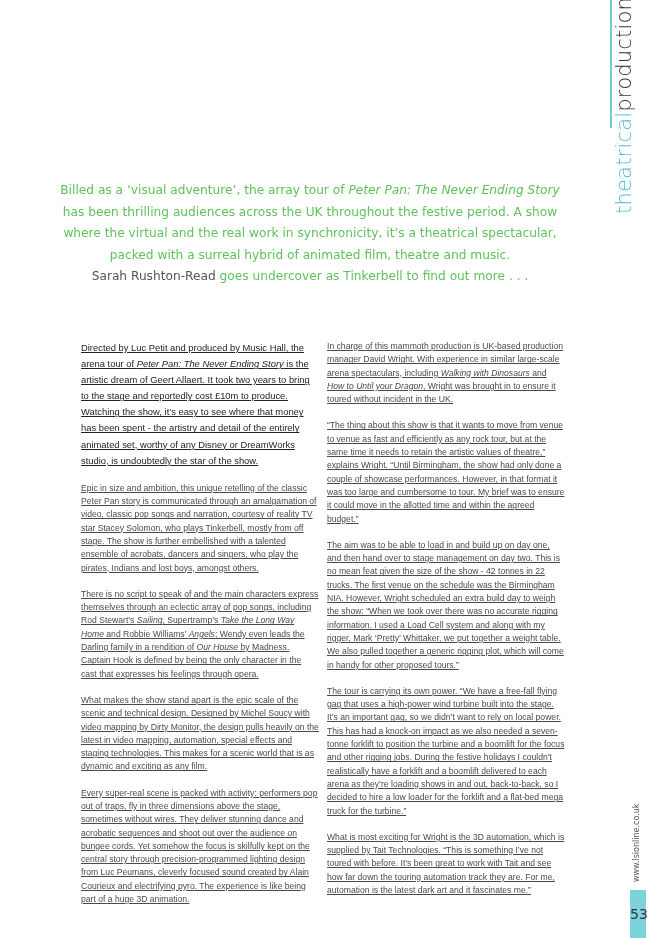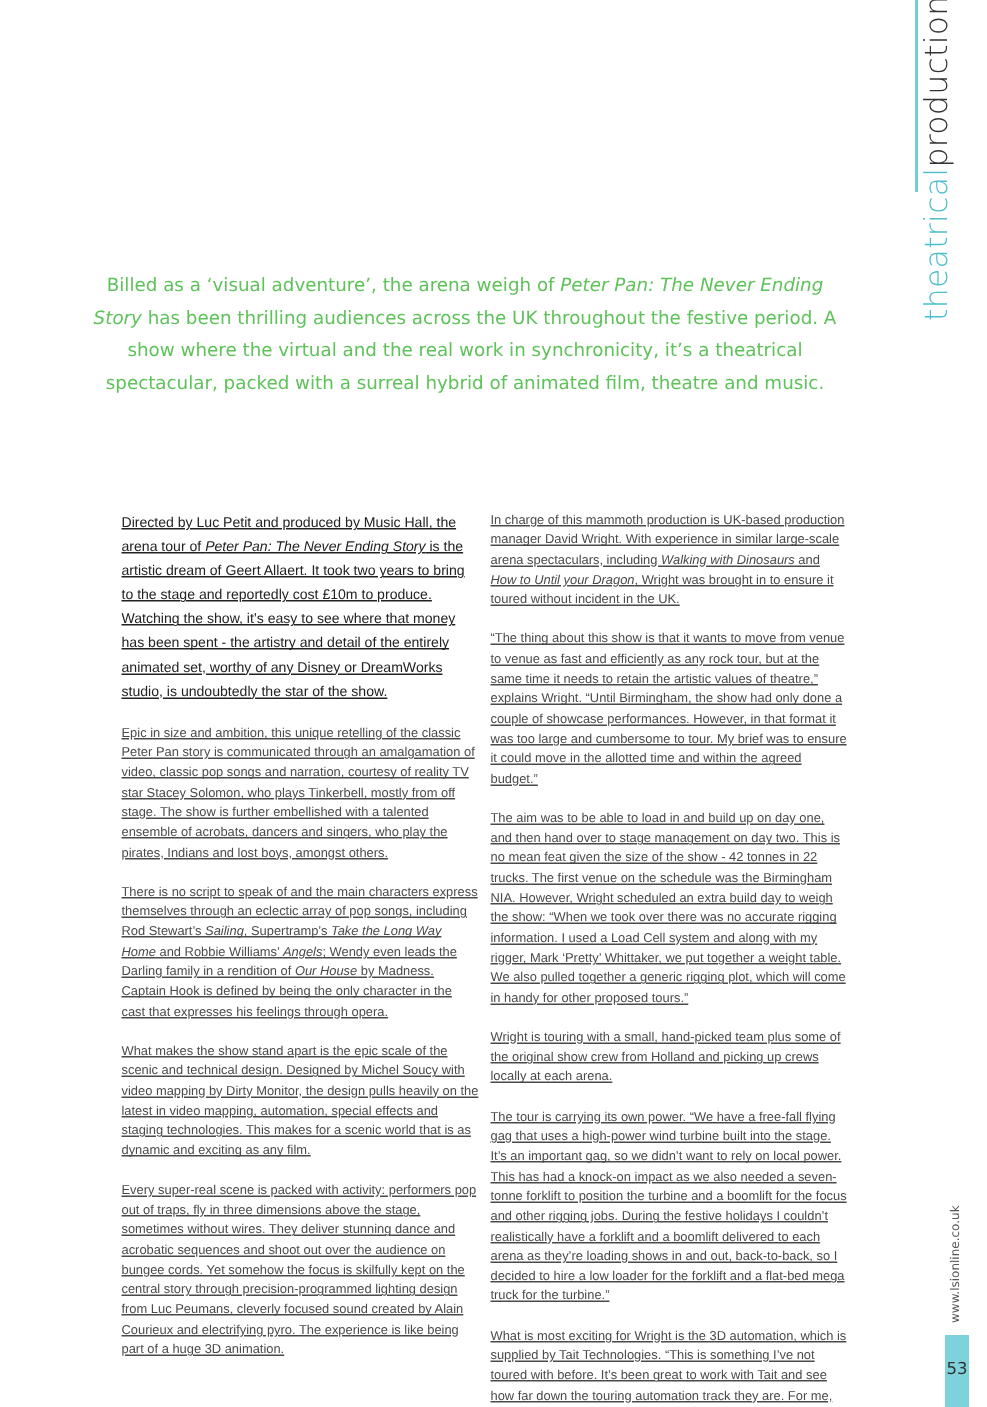--- a/index.html
+++ b/index.html
@@ -46,54 +46,54 @@
     .column em { font-style: italic; }
     .footer-text {
       position: absolute; left: 553px; top: 908px;
       font-family: "DejaVu Sans", sans-serif; font-size: 8.4px; color: #444; margin-top: 48px;
     }
     .page-tab {
       position: absolute; left: 630px; top: 890px; width: 16px; height: 48px; background: #7ed2db;
     }
     .page-number {
       position: absolute; left: 630px; top: 906px; width: 16px; text-align: center;
-      font-family: "DejaVu Sans", sans-serif; font-size: 11px; color: #333;
+      font-family: "DejaVu Sans", sans-serif; font-size: 14px; color: #333;
     }
     .website {
       position: absolute; left: 632px; top: 882px;
       transform: rotate(-90deg); transform-origin: 0 0;
       white-space: nowrap;
       font-family: "DejaVu Sans", sans-serif; font-size: 8px; color: #555;
     }
   </style>
 </head>
 <body>
 
 <div class="section-rule"></div>
 <div class="section-label">
   <span class="part1">theatrical</span><span class="part2">production</span>
 </div>
 
 <div class="intro">
-  <p><span>Billed as a ‘visual adventure’, the arena weigh of </span><em>Peter Pan: The Never Ending Story</em><span> has been thrilling audiences across the UK throughout the festive period. A show where the virtual and the real work in synchronicity, it’s a theatrical spectacular, packed with a surreal hybrid of animated film, theatre and music.</span></p>
+  <p><span>Billed as a ‘visual adventure’, the array tour of </span><em>Peter Pan: The Never Ending Story</em><span> has been thrilling audiences across the UK throughout the festive period. A show where the virtual and the real work in synchronicity, it’s a theatrical spectacular, packed with a surreal hybrid of animated film, theatre and music.</span></p>
+  <p><span class="byline-author">Sarah Rushton-Read</span><span> goes undercover as Tinkerbell to find out more . . .</span></p>
 </div>
 
 <div class="column col-left">
   <p><span>Directed by Luc Petit and produced by Music Hall, the arena tour of </span><em>Peter Pan: The Never Ending Story</em><span> is the artistic dream of Geert Allaert. It took two years to bring to the stage and reportedly cost £10m to produce. Watching the show, it’s easy to see where that money has been spent - the artistry and detail of the entirely animated set, worthy of any Disney or DreamWorks studio, is undoubtedly the star of the show.</span></p>
   <p>Epic in size and ambition, this unique retelling of the classic Peter Pan story is communicated through an amalgamation of video, classic pop songs and narration, courtesy of reality TV star Stacey Solomon, who plays Tinkerbell, mostly from off stage. The show is further embellished with a talented ensemble of acrobats, dancers and singers, who play the pirates, Indians and lost boys, amongst others.</p>
   <p><span>There is no script to speak of and the main characters express themselves through an eclectic array of pop songs, including Rod Stewart’s </span><em>Sailing</em><span>, Supertramp’s </span><em>Take the Long Way Home</em><span> and Robbie Williams’ </span><em>Angels</em><span>; Wendy even leads the Darling family in a rendition of </span><em>Our House</em><span> by Madness. Captain Hook is defined by being the only character in the cast that expresses his feelings through opera.</span></p>
   <p>What makes the show stand apart is the epic scale of the scenic and technical design. Designed by Michel Soucy with video mapping by Dirty Monitor, the design pulls heavily on the latest in video mapping, automation, special effects and staging technologies. This makes for a scenic world that is as dynamic and exciting as any film.</p>
   <p>Every super-real scene is packed with activity: performers pop out of traps, fly in three dimensions above the stage, sometimes without wires. They deliver stunning dance and acrobatic sequences and shoot out over the audience on bungee cords. Yet somehow the focus is skilfully kept on the central story through precision-programmed lighting design from Luc Peumans, cleverly focused sound created by Alain Courieux and electrifying pyro. The experience is like being part of a huge 3D animation.</p>
 </div>
 
 <div class="column col-right">
   <p><span>In charge of this mammoth production is UK-based production manager David Wright. With experience in similar large-scale arena spectaculars, including </span><em>Walking with Dinosaurs</em><span> and </span><em>How to Until your Dragon</em><span>, Wright was brought in to ensure it toured without incident in the UK.</span></p>
   <p>“The thing about this show is that it wants to move from venue to venue as fast and efficiently as any rock tour, but at the same time it needs to retain the artistic values of theatre,” explains Wright. “Until Birmingham, the show had only done a couple of showcase performances. However, in that format it was too large and cumbersome to tour. My brief was to ensure it could move in the allotted time and within the agreed budget.”</p>
   <p>The aim was to be able to load in and build up on day one, and then hand over to stage management on day two. This is no mean feat given the size of the show - 42 tonnes in 22 trucks. The first venue on the schedule was the Birmingham NIA. However, Wright scheduled an extra build day to weigh the show: “When we took over there was no accurate rigging information. I used a Load Cell system and along with my rigger, Mark ‘Pretty’ Whittaker, we put together a weight table. We also pulled together a generic rigging plot, which will come in handy for other proposed tours.”</p>
-  <p>Wright is touring with a small, hand-picked team plus some of the original show crew from Holland and picking up crews locally at each arena.</p>
   <p>The tour is carrying its own power. “We have a free-fall flying gag that uses a high-power wind turbine built into the stage. It’s an important gag, so we didn’t want to rely on local power. This has had a knock-on impact as we also needed a seven-tonne forklift to position the turbine and a boomlift for the focus and other rigging jobs. During the festive holidays I couldn’t realistically have a forklift and a boomlift delivered to each arena as they’re loading shows in and out, back-to-back, so I decided to hire a low loader for the forklift and a flat-bed mega truck for the turbine.”</p>
   <p>What is most exciting for Wright is the 3D automation, which is supplied by Tait Technologies. “This is something I’ve not toured with before. It’s been great to work with Tait and see how far down the touring automation track they are. For me, automation is the latest dark art and it fascinates me.”</p>
 </div>
 
 <div class="website">www.lsionline.co.uk</div>
 <div class="footer-text">LSi - January 2014</div>
 <div class="page-tab"></div>
 <div class="page-number">53</div>
 
 </body></html>

